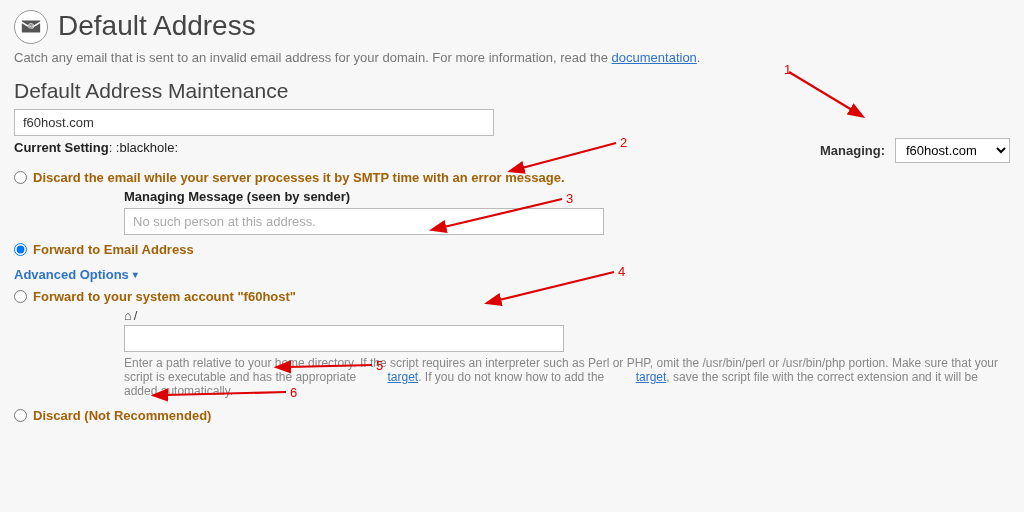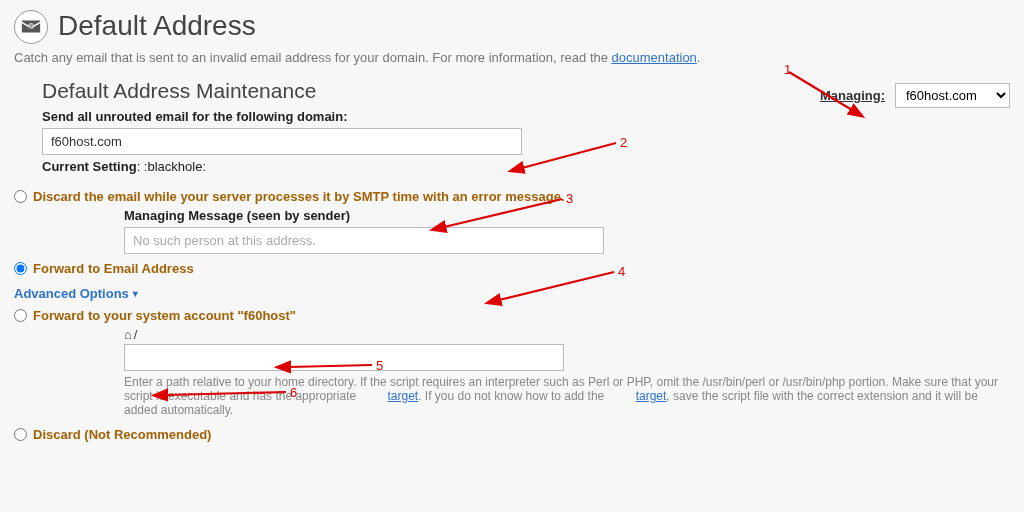--- a/index.html
+++ b/index.html
@@ -32,36 +32,35 @@
     color: #444;
   }
   .intro {
     color: #777;
     margin: 6px 0 14px 0;
   }
   a { color: #2f73c8; }
   .top-section {
     display: flex;
     justify-content: space-between;
-    align-items: flex-start;
-    margin-left: 28px;
+    align-items: flex-end;
   }
   h2.section {
     font-size: 21px;
     font-weight: 400;
     color: #444;
     margin: 0 0 6px 0;
   }
   .managing-wrap {
     display: flex;
     align-items: center;
     gap: 10px;
     padding-top: 4px;
   }
-  .managing-label { font-weight: bold; color: #333; text-decoration: underline; }
+  .managing-label { font-weight: bold; color: #333; }
   select.domain-sel {
     font-size: 13px;
     padding: 3px 6px;
     min-width: 115px;
     background: #fff;
     border: 1px solid #bbb;
   }
   .bold-lbl { font-weight: bold; color: #222; margin: 4px 0; }
   input.text-field {
     width: 480px;
@@ -149,21 +148,20 @@
     <span class="page-title">Default Address</span>
   </div>
 
   <div class="intro">
     <span>Catch any email that is sent to an invalid email address for your domain. For more information, read the </span><a href="#">documentation</a><span>.</span>
   </div>
 
   <div class="top-section">
     <div>
       <h2 class="section">Default Address Maintenance</h2>
-      <div class="bold-lbl">Send all unrouted email for the following domain:</div>
       <input class="text-field" type="text" value="f60host.com" style="">
       <div class="cur-setting">
         <b>Current Setting</b>: <span>:blackhole:</span>
       </div>
     </div>
     <div class="managing-wrap">
       <span class="managing-label">Managing:</span>
       <select class="domain-sel">
         <option>f60host.com</option>
       </select>

